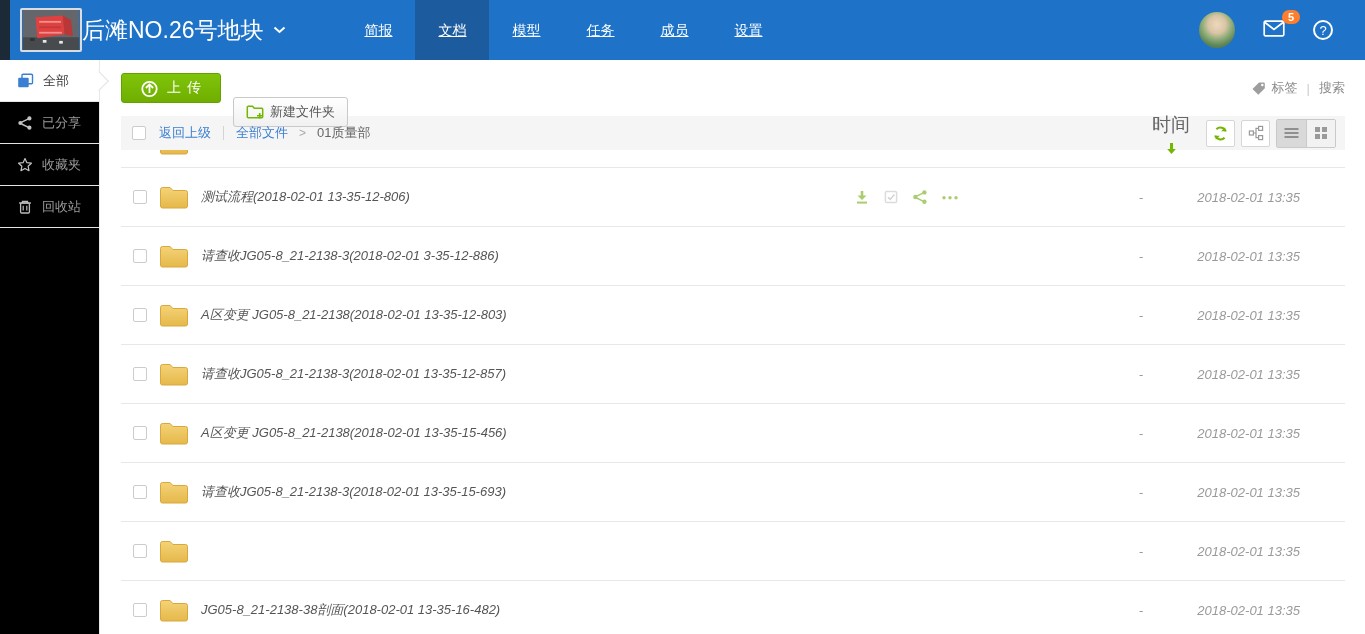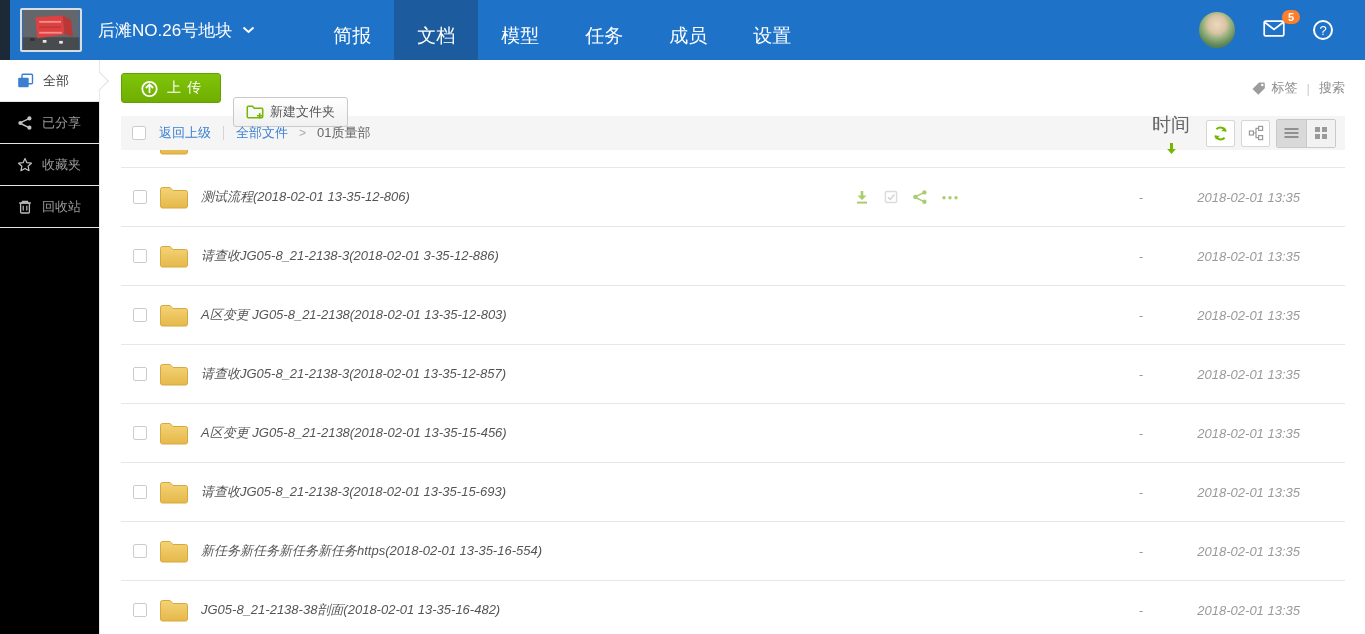--- a/index.html
+++ b/index.html
@@ -3,24 +3,24 @@
 <meta charset="utf-8">
 <style>
   * { margin:0; padding:0; box-sizing:border-box; }
   html,body { width:1365px; height:634px; overflow:hidden; background:#fff;
     font-family:"Liberation Sans","DejaVu Sans",sans-serif; }
 
   
   .header { height:60px; background:#1e73c9; display:flex; align-items:center; position:relative; }
   .dark-strip { width:10px; height:60px; background:#1c2a38; flex:none; }
   .logo { width:62px; height:44px; margin-left:10px; border:2px solid #d8dde2; border-radius:2px; flex:none; }
-  .project-title { display:flex; align-items:center; gap:10px; margin-left:16px; color:#fff;
-    font-size:17px; cursor:pointer; white-space:nowrap; }
+  .project-title { display:flex; align-items:center; gap:10px; margin-left:0; color:#fff;
+    font-size:23px; cursor:pointer; white-space:nowrap; }
   .nav { display:flex; height:60px; margin-left:55px; }
-  .nav-item { padding:6px 23px; line-height:60px; color:#fff; font-size:19px; cursor:pointer; white-space:nowrap; }
+  .nav-item { padding:0 23px; line-height:60px; color:#fff; font-size:14px; cursor:pointer; white-space:nowrap;text-decoration:underline; }
   .nav-item.active { background:#1c5b9e; }
   .header-right { margin-left:auto; display:flex; align-items:center; gap:28px; margin-right:32px; }
   .avatar { width:36px; height:36px; border-radius:50%; cursor:pointer; flex:none;
     background:radial-gradient(circle at 50% 35%, #ecd9bd 0%, #d9c4a5 30%, #93b07c 48%, #5d8456 72%, #47704b 100%); }
   .mail-wrap { position:relative; cursor:pointer; }
   .badge { position:absolute; top:-10px; right:-15px; background:#ff7e2b; color:#fff; font-size:11px;
     line-height:14px; border-radius:8px; padding:0 6px; font-weight:bold; }
   .help-btn { width:20px; height:20px; border:2px solid #fff; border-radius:50%; color:#fff;
     font-size:13px; line-height:17px; text-align:center; cursor:pointer; }
 
@@ -348,21 +348,20 @@
       <span class="fname">请查收JG05-8_21-2138-3(2018-02-01 13-35-15-693)</span>
       <span class="fsize">-</span>
       <span class="fdate">2018-02-01 13:35</span>
     </div>
 
     <div class="row">
       <span class="cb"></span>
       <svg class="folder" width="30" height="24" viewBox="0 0 30 24">
         <path d="M1.5 4.5 a2 2 0 0 1 2 -2 h7.6 l2.8 3 h12.6 a2 2 0 0 1 2 2 v13.5 a2 2 0 0 1 -2 2 h-23 a2 2 0 0 1 -2 -2 Z" fill="url(#folderGrad)" stroke="#d9a83d"></path>
       </svg>
-      <span class="fname">新任务新任务新任务新任务https(2018-02-01 13-35-16-554)</span>
       <span class="fsize">-</span>
       <span class="fdate">2018-02-01 13:35</span>
     </div>
 
     <div class="row">
       <span class="cb"></span>
       <svg class="folder" width="30" height="24" viewBox="0 0 30 24">
         <path d="M1.5 4.5 a2 2 0 0 1 2 -2 h7.6 l2.8 3 h12.6 a2 2 0 0 1 2 2 v13.5 a2 2 0 0 1 -2 2 h-23 a2 2 0 0 1 -2 -2 Z" fill="url(#folderGrad)" stroke="#d9a83d"></path>
       </svg>
       <span class="fname">JG05-8_21-2138-38剖面(2018-02-01 13-35-16-482)</span>

